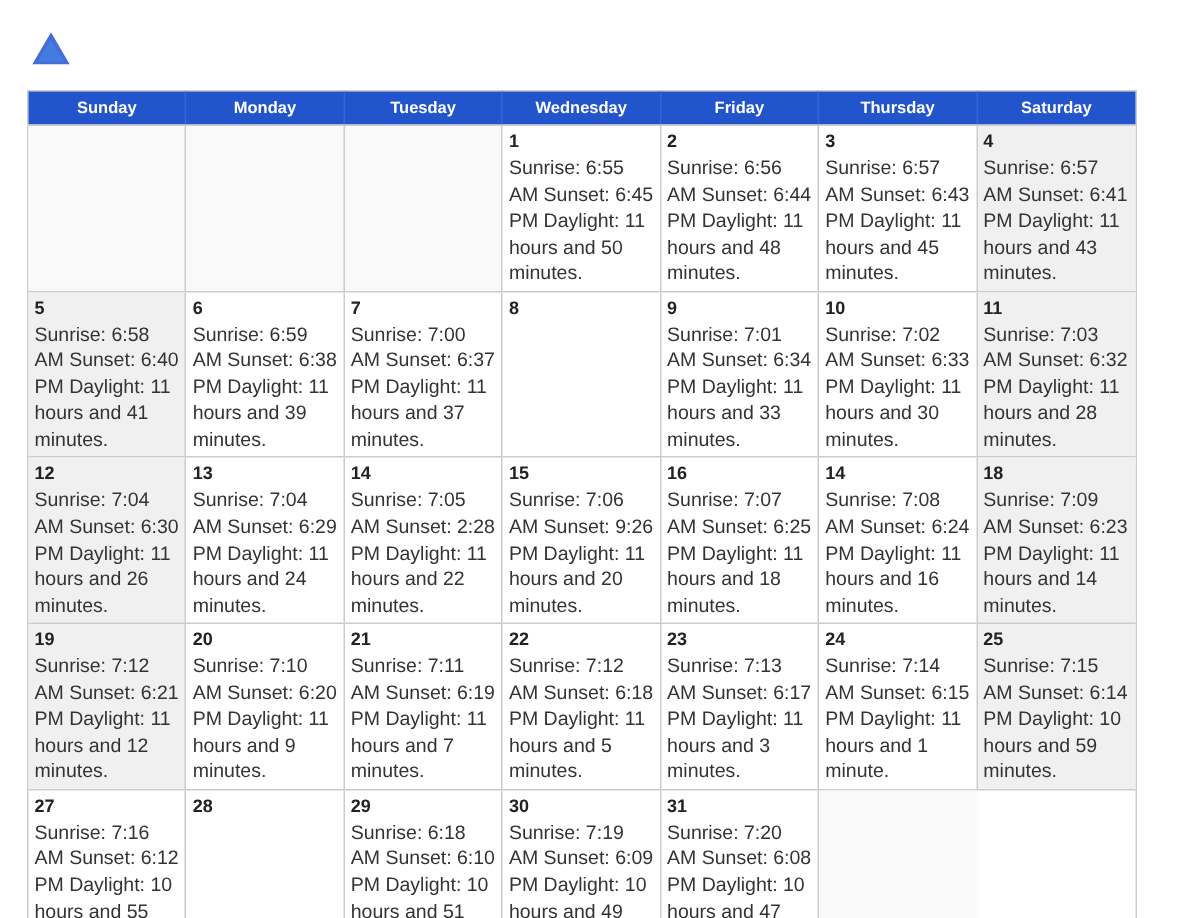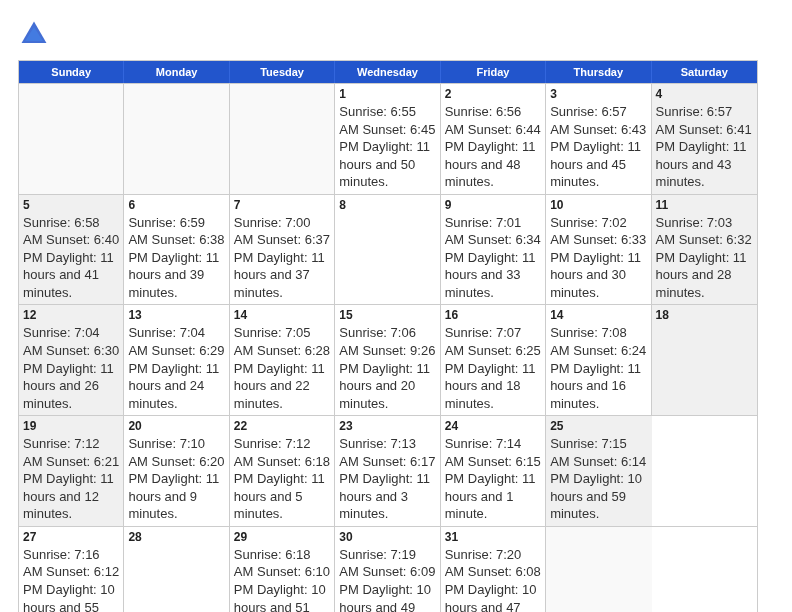--- a/index.html
+++ b/index.html
@@ -234,21 +234,21 @@
           <div class="cal-cell">
             <div class="day-num">13</div>
             <div class="day-info">Sunrise: 7:04 AM
 Sunset: 6:29 PM
 Daylight: 11 hours
 and 24 minutes.</div>
           </div>
           <div class="cal-cell">
             <div class="day-num">14</div>
             <div class="day-info">Sunrise: 7:05 AM
-Sunset: 6:28 PM
+Sunset: 2:28 PM
 Daylight: 11 hours
 and 22 minutes.</div>
           </div>
           <div class="cal-cell">
             <div class="day-num">15</div>
             <div class="day-info">Sunrise: 7:06 AM
 Sunset: 9:26 PM
 Daylight: 11 hours
 and 20 minutes.</div>
           </div>
@@ -261,36 +261,47 @@
           </div>
           <div class="cal-cell">
             <div class="day-num">14</div>
             <div class="day-info">Sunrise: 7:08 AM
 Sunset: 6:24 PM
 Daylight: 11 hours
 and 16 minutes.</div>
           </div>
           <div class="cal-cell shaded">
             <div class="day-num">18</div>
+            <div class="day-info">Sunrise: 7:09 AM
+Sunset: 6:23 PM
+Daylight: 11 hours
+and 14 minutes.</div>
           </div>
         </div>
         <div class="cal-row">
           <div class="cal-cell shaded">
             <div class="day-num">19</div>
             <div class="day-info">Sunrise: 7:12 AM
 Sunset: 6:21 PM
 Daylight: 11 hours
 and 12 minutes.</div>
           </div>
           <div class="cal-cell">
             <div class="day-num">20</div>
             <div class="day-info">Sunrise: 7:10 AM
 Sunset: 6:20 PM
 Daylight: 11 hours
 and 9 minutes.</div>
+          </div>
+          <div class="cal-cell">
+            <div class="day-num">21</div>
+            <div class="day-info">Sunrise: 7:11 AM
+Sunset: 6:19 PM
+Daylight: 11 hours
+and 7 minutes.</div>
           </div>
           <div class="cal-cell">
             <div class="day-num">22</div>
             <div class="day-info">Sunrise: 7:12 AM
 Sunset: 6:18 PM
 Daylight: 11 hours
 and 5 minutes.</div>
           </div>
           <div class="cal-cell">
             <div class="day-num">23</div>

